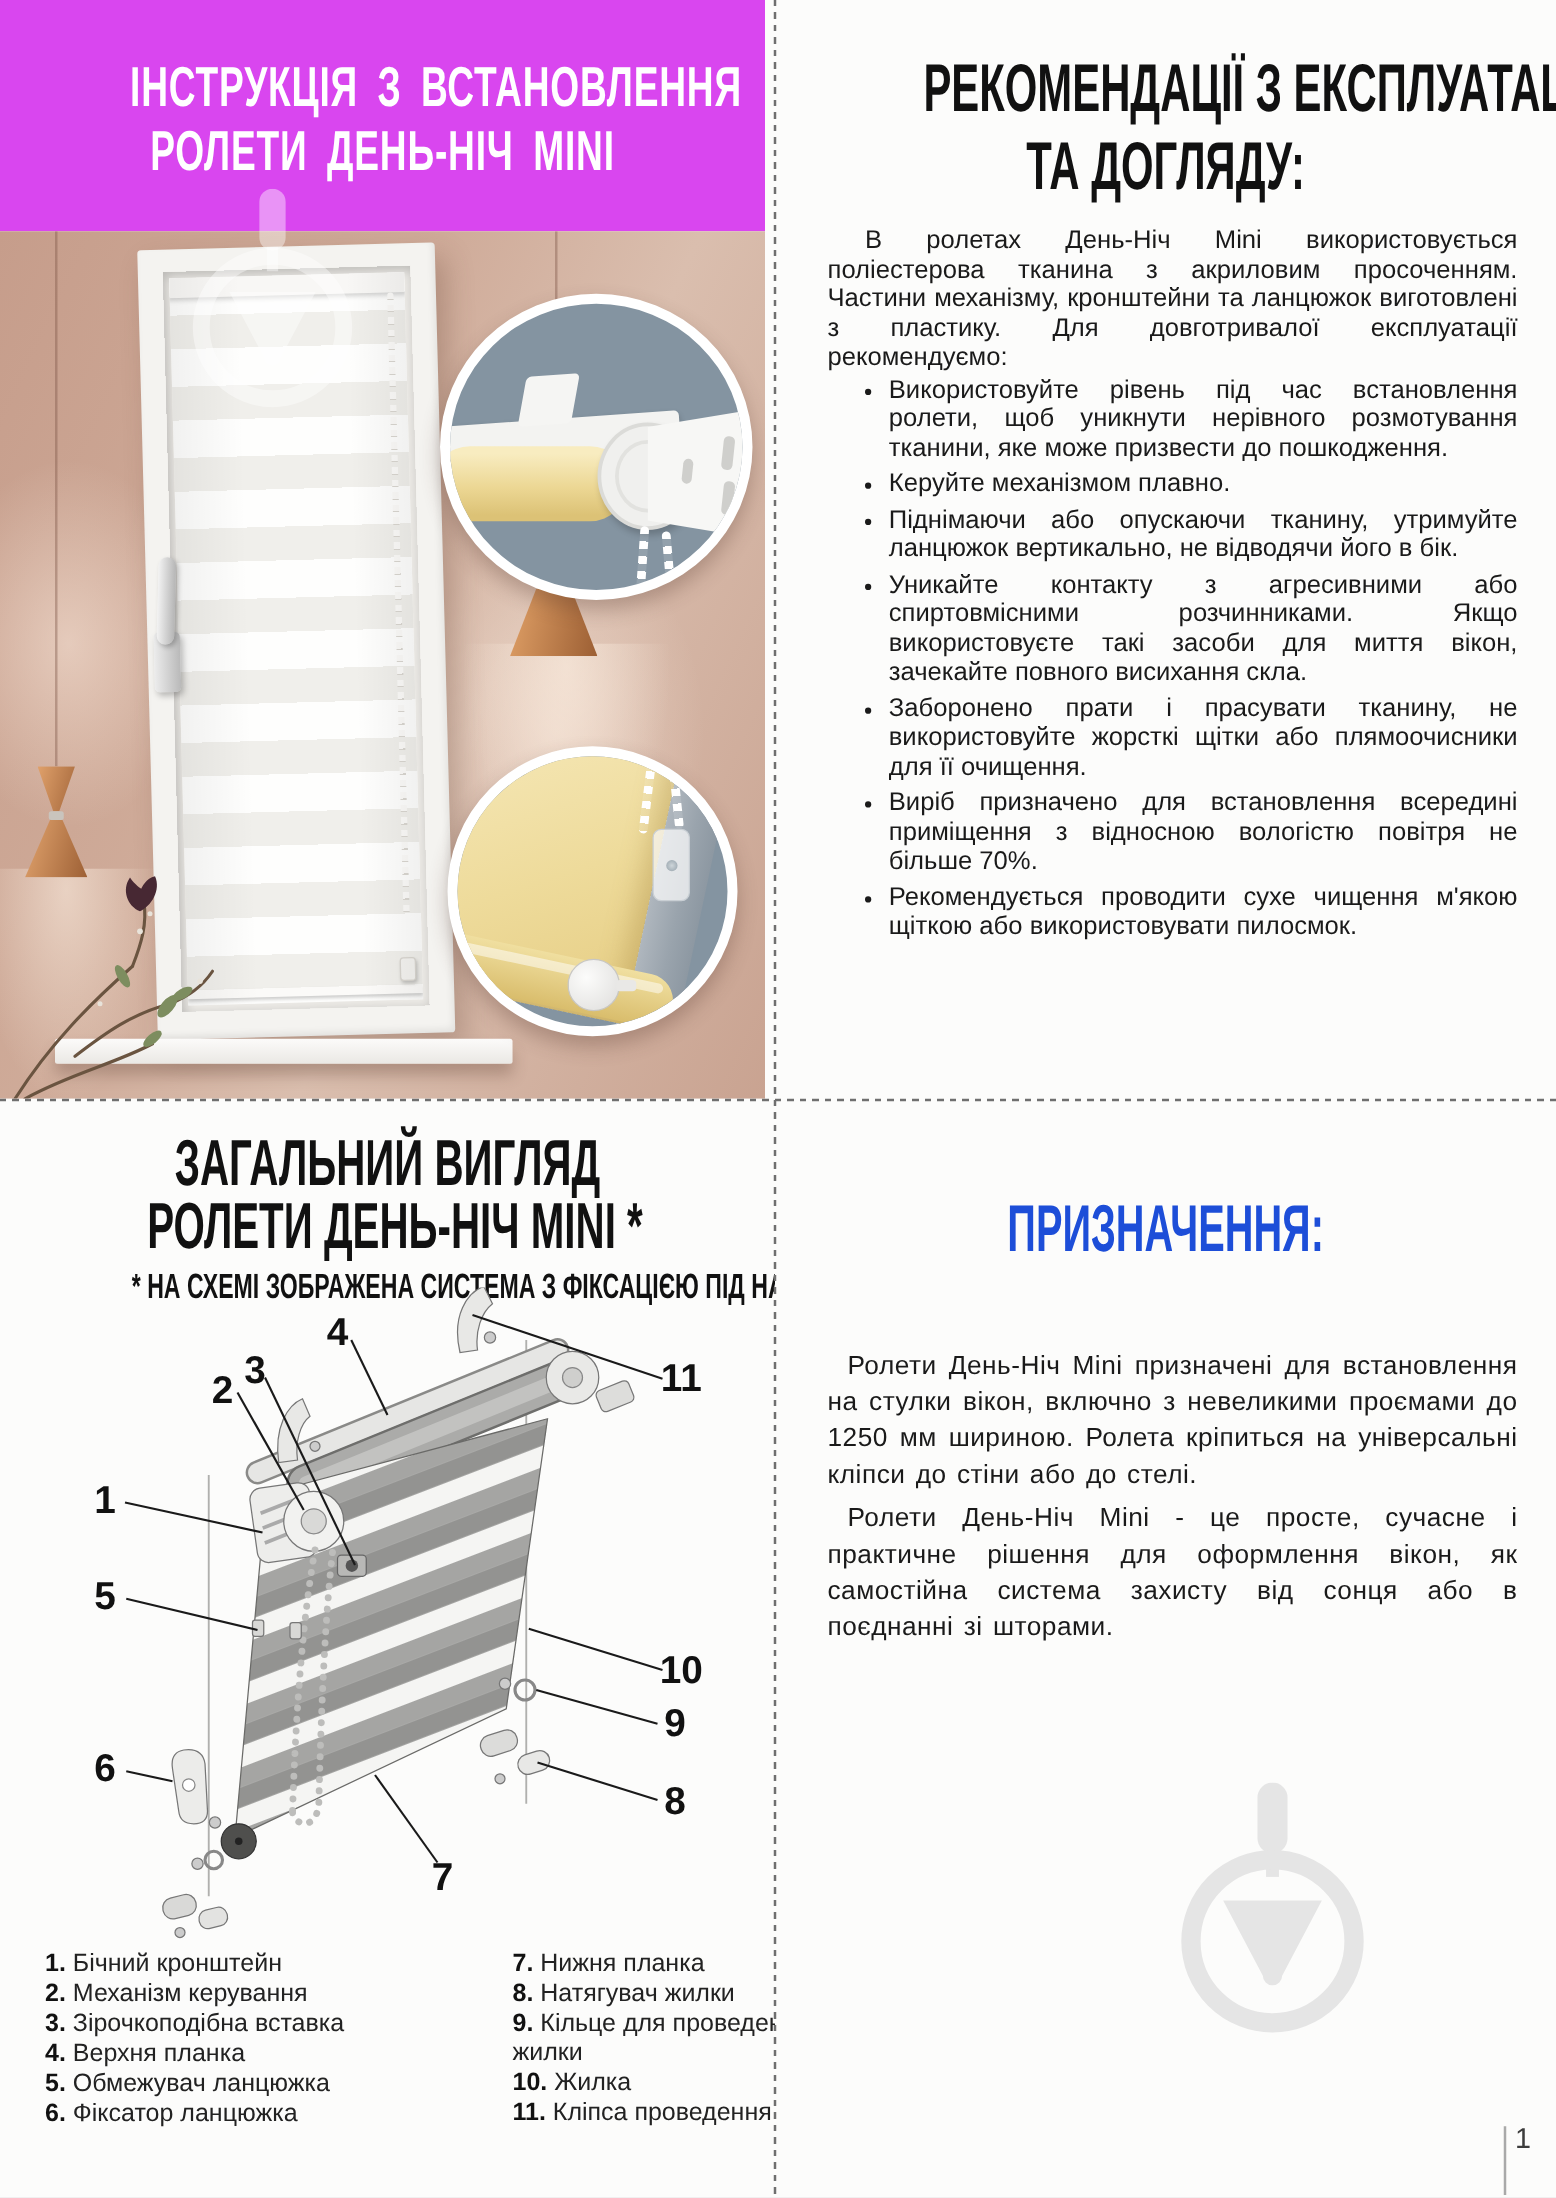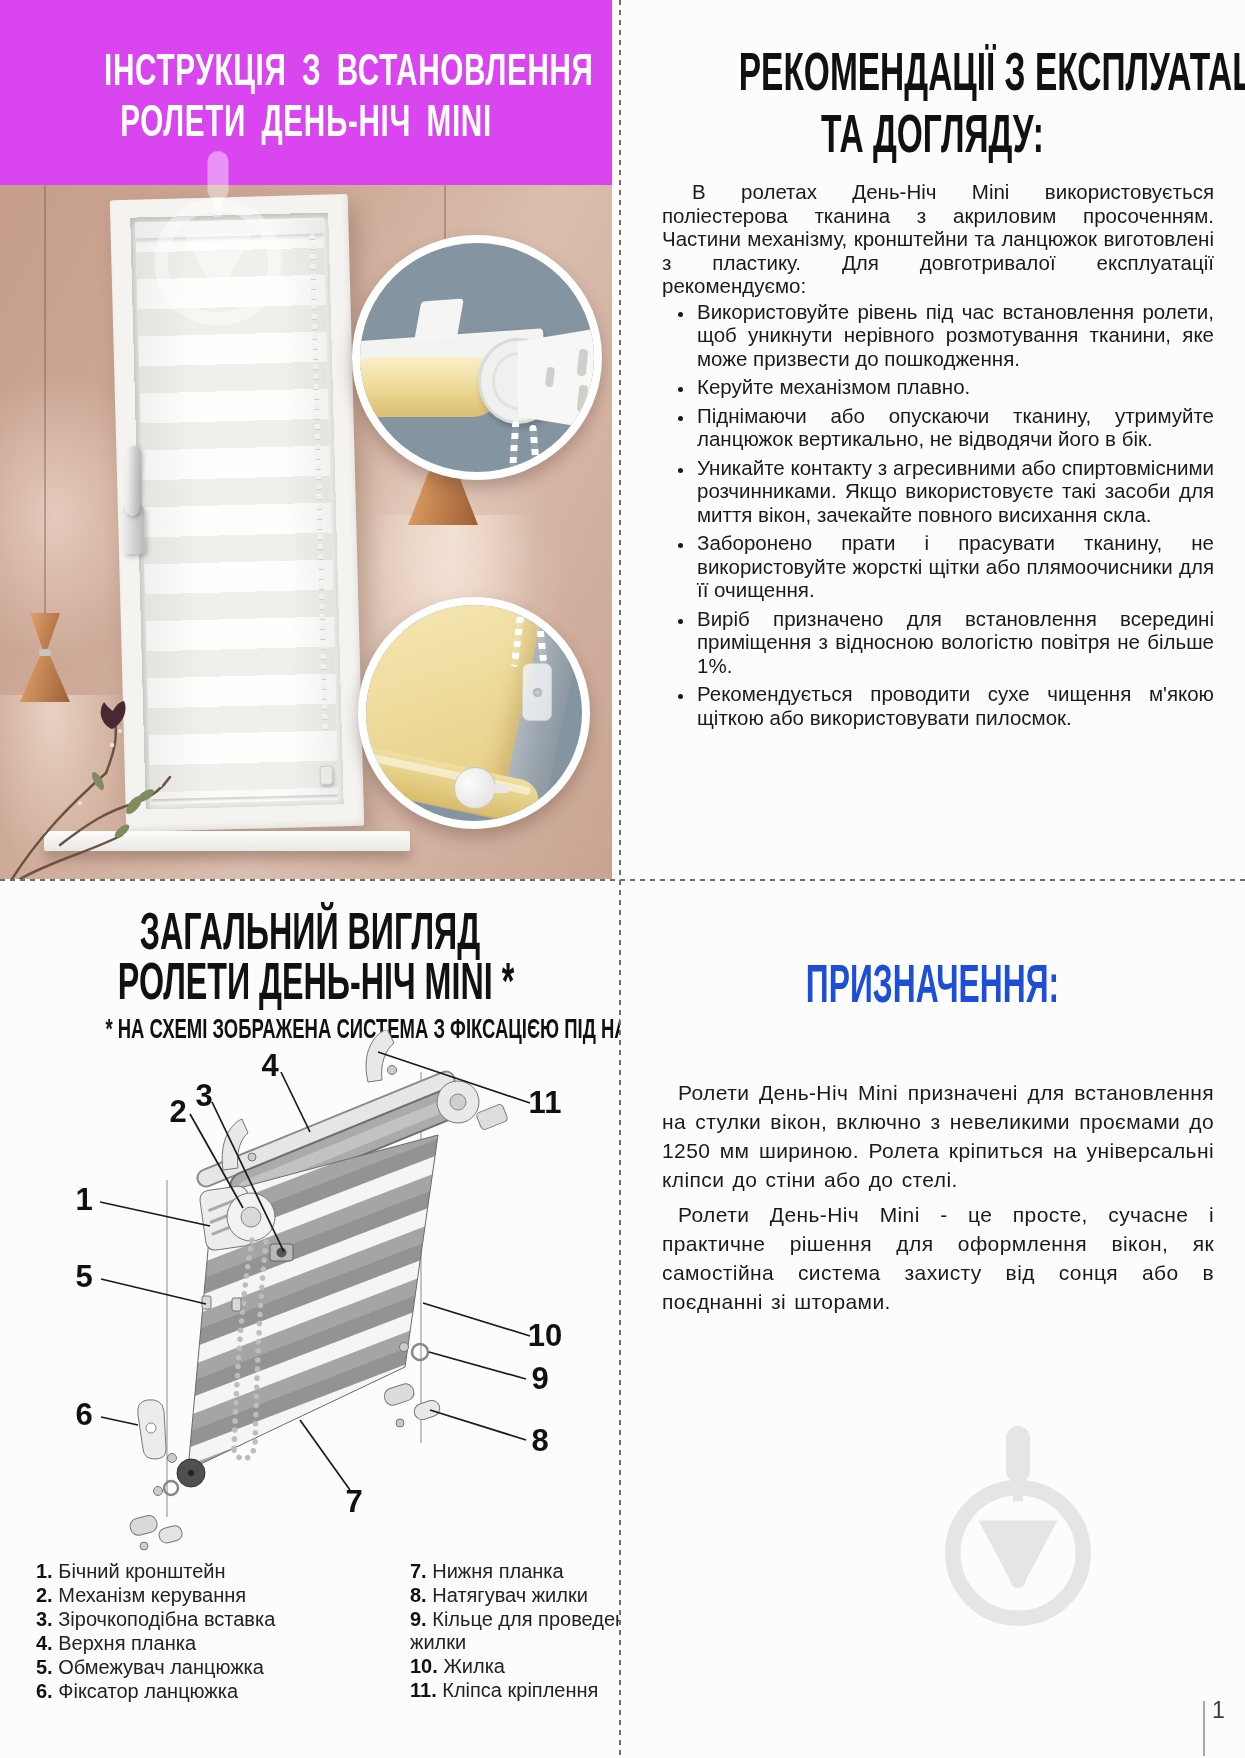--- a/index.html
+++ b/index.html
@@ -124,21 +124,21 @@
   .twigs { position:absolute; left:0; top:500px; width:230px; height:194px; }
 
   
   .sec-rec { left:620px; top:0; width:625px; height:879px; overflow:hidden; }
   .sec-rec h1 { margin-top:40px; font-size:54px; line-height:62px; color:#111; }
   .sec-rec .cond { --sx:0.62; }
   .rec-body { position:absolute; left:42px; top:180px; width:552px;
     font-size:20.5px; line-height:23.5px; text-align:justify; }
   .rec-body p { text-indent:30px; margin-bottom:1px; }
   ul.rec-list { list-style:disc outside; padding-left:33px; margin-top:2px; }
-  ul.rec-list li { margin-bottom:5px; padding-left:2px; }
+  ul.rec-list li { margin-bottom:5px; padding-left:2px;margin-left:14px; }
   ul.rec-list li::marker { font-size:0.85em; }
 
   
   .sec-ovw { left:0; top:880px; width:620px; height:878px; overflow:hidden; }
   .sec-ovw h2 { margin-top:26px; font-size:52px; line-height:50px; color:#111; }
   .sec-ovw h2 .cond { --sx:0.62; }
   .ovw-note { margin-top:8px; font-size:28px; line-height:30px; font-weight:bold; color:#111; }
   .ovw-note .cond { --sx:0.66; }
   .diagram { position:absolute; left:38px; top:150px; width:545px; height:535px; }
   .diagram text { font-family:"Liberation Sans",sans-serif; font-size:31px; font-weight:bold; fill:#111; }
@@ -267,21 +267,21 @@
     </h1>
     <div class="rec-body">
       <p>В ролетах День-Ніч Mini використовується поліестерова тканина з акриловим просоченням. Частини механізму, кронштейни та ланцюжок виготовлені з пластику. Для довготривалої експлуатації рекомендуємо:</p>
       <ul class="rec-list">
 
       <li>Використовуйте рівень під час встановлення ролети, щоб уникнути нерівного розмотування тканини, яке може призвести до пошкодження.</li>
           <li>Керуйте механізмом плавно.</li>
           <li>Піднімаючи або опускаючи тканину, утримуйте ланцюжок вертикально, не відводячи його в бік.</li>
           <li>Уникайте контакту з агресивними або спиртовмісними розчинниками. Якщо використовуєте такі засоби для миття вікон, зачекайте повного висихання скла.</li>
           <li>Заборонено прати і прасувати тканину, не використовуйте жорсткі щітки або плямоочисники для її очищення.</li>
-          <li>Виріб призначено для встановлення всередині приміщення з відносною вологістю повітря не більше 1%.</li>
+          <li>Виріб призначено для встановлення всередині приміщення з відносною вологістю повітря не більше 70%.</li>
           <li>Рекомендується проводити сухе чищення м'якою щіткою або використовувати пилосмок.</li>
         </ul>
     </div>
   </section>
 
   <section class="sec-ovw">
     <h2>
       <span class="cond">ЗАГАЛЬНИЙ ВИГЛЯД</span>
       <span class="cond">РОЛЕТИ ДЕНЬ-НІЧ MINI *</span>
     </h2>
@@ -395,21 +395,21 @@
         <div class="lr"><b>4.</b> <span>Верхня планка</span></div>
         <div class="lr"><b>5.</b> <span>Обмежувач ланцюжка</span></div>
         <div class="lr"><b>6.</b> <span>Фіксатор ланцюжка</span></div>
       </div>
     <div class="legend legend-r">
 
     <div class="lr"><b>7.</b> <span>Нижня планка</span></div>
         <div class="lr"><b>8.</b> <span>Натягувач жилки</span></div>
         <div class="lr"><b>9.</b> <span>Кільце для проведення жилки</span></div>
         <div class="lr"><b>10.</b> <span>Жилка</span></div>
-        <div class="lr"><b>11.</b> <span>Кліпса кріплення</span></div>
+        <div class="lr"><b>11.</b> <span>Кліпса проведення</span></div>
       </div>
   </section>
 
   <section class="sec-pur">
     <h2>
       <span class="cond">ПРИЗНАЧЕННЯ:</span>
     </h2>
     <div class="pur-body">
       <p>Ролети День-Ніч Mini призначені для встановлення на стулки вікон, включно з невеликими проємами до 1250 мм шириною. Ролета кріпиться на універсальні кліпси до стіни або до стелі.</p>
       <p>Ролети День-Ніч Mini - це просте, сучасне і практичне рішення для оформлення вікон, як самостійна система захисту від сонця або в поєднанні зі шторами.</p>

